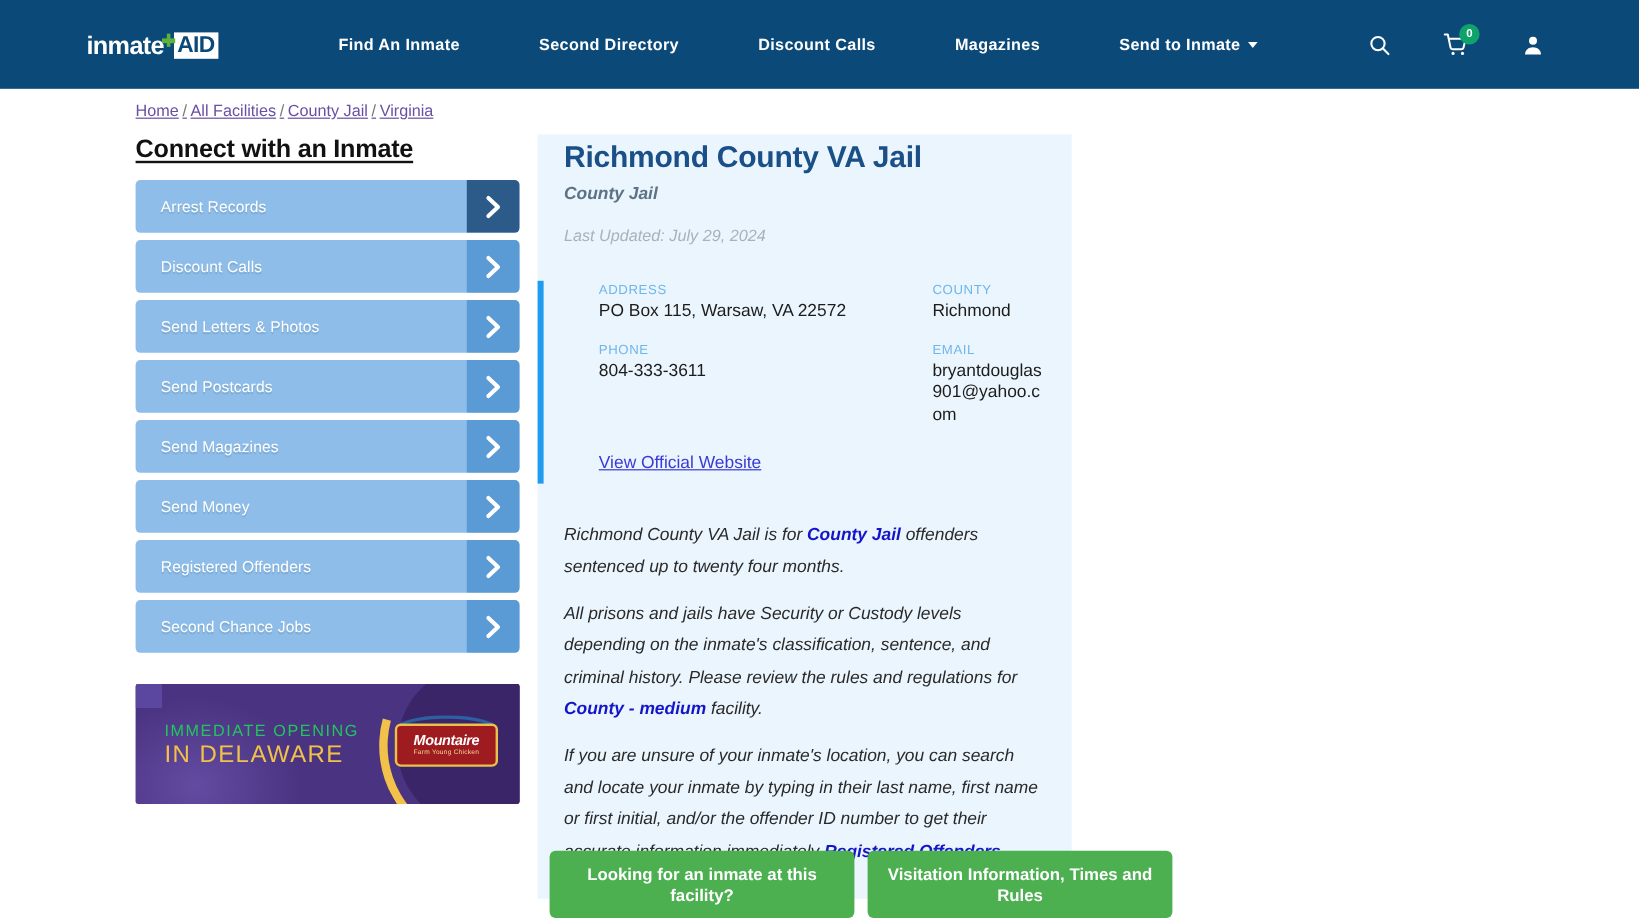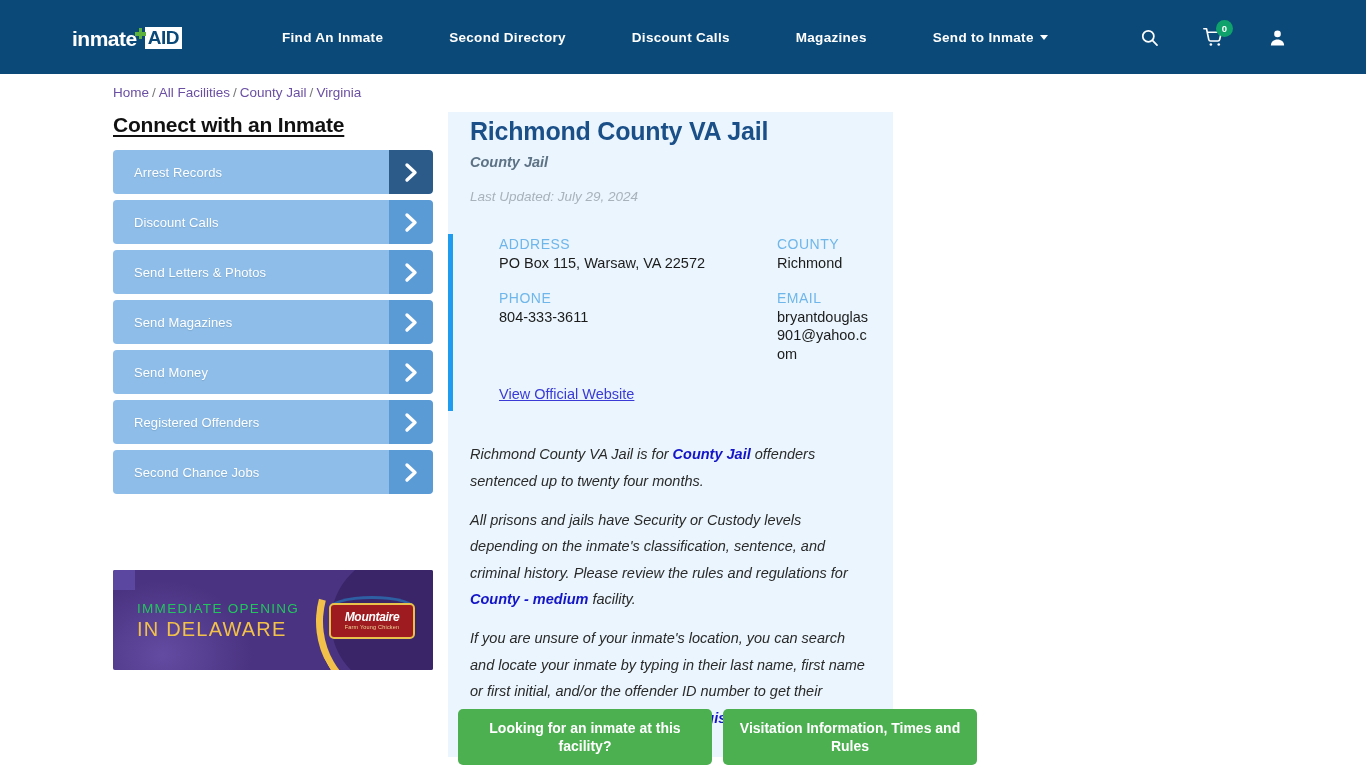--- a/index.html
+++ b/index.html
@@ -124,20 +124,21 @@
   }
 
   
   .breadcrumb {
     position: absolute;
     left: 113px;
     top: 85px;
     font-size: 13.5px;
     color: #6a4fa3;
     white-space: nowrap;
+    text-decoration: underline;
   }
   .breadcrumb a {
     color: #6a4fa3;
     text-decoration: none;
     cursor: pointer;
   }
   .breadcrumb .sep { color: #777; margin: 0 3px; }
 
   
   .sidebar {
@@ -324,21 +325,21 @@
     left: -22px; top: 0; bottom: 0;
     width: 5px;
     background: #1f9bf0;
   }
   .info-grid {
     display: grid;
     grid-template-columns: 278px 1fr;
     row-gap: 17px;
   }
   .info-label {
-    font-size: 14px;
+    font-size: 11px;
     color: #6fb6ea;
     letter-spacing: 0.5px;
     margin-bottom: 2px;
   }
   .info-value {
     font-size: 14.5px;
     color: #1c1c1c;
     line-height: 1.3;
     word-break: break-word;
     max-width: 215px;
@@ -455,20 +456,28 @@
     <div class="side-btn">
       <span class="label">Discount Calls</span>
       <span class="chev">
           <svg width="17" height="23" viewBox="0 0 17 23" fill="none" stroke="#ffffff" stroke-width="3.4" stroke-linecap="round" stroke-linejoin="round">
             <polyline points="4,4 12,11.5 4,19"></polyline>
           </svg>
         </span>
     </div>
     <div class="side-btn">
       <span class="label">Send Letters &amp; Photos</span>
+      <span class="chev">
+          <svg width="17" height="23" viewBox="0 0 17 23" fill="none" stroke="#ffffff" stroke-width="3.4" stroke-linecap="round" stroke-linejoin="round">
+            <polyline points="4,4 12,11.5 4,19"></polyline>
+          </svg>
+        </span>
+    </div>
+    <div class="side-btn">
+      <span class="label">Send Postcards</span>
       <span class="chev">
           <svg width="17" height="23" viewBox="0 0 17 23" fill="none" stroke="#ffffff" stroke-width="3.4" stroke-linecap="round" stroke-linejoin="round">
             <polyline points="4,4 12,11.5 4,19"></polyline>
           </svg>
         </span>
     </div>
     <div class="side-btn">
       <span class="label">Send Magazines</span>
       <span class="chev">
           <svg width="17" height="23" viewBox="0 0 17 23" fill="none" stroke="#ffffff" stroke-width="3.4" stroke-linecap="round" stroke-linejoin="round">

